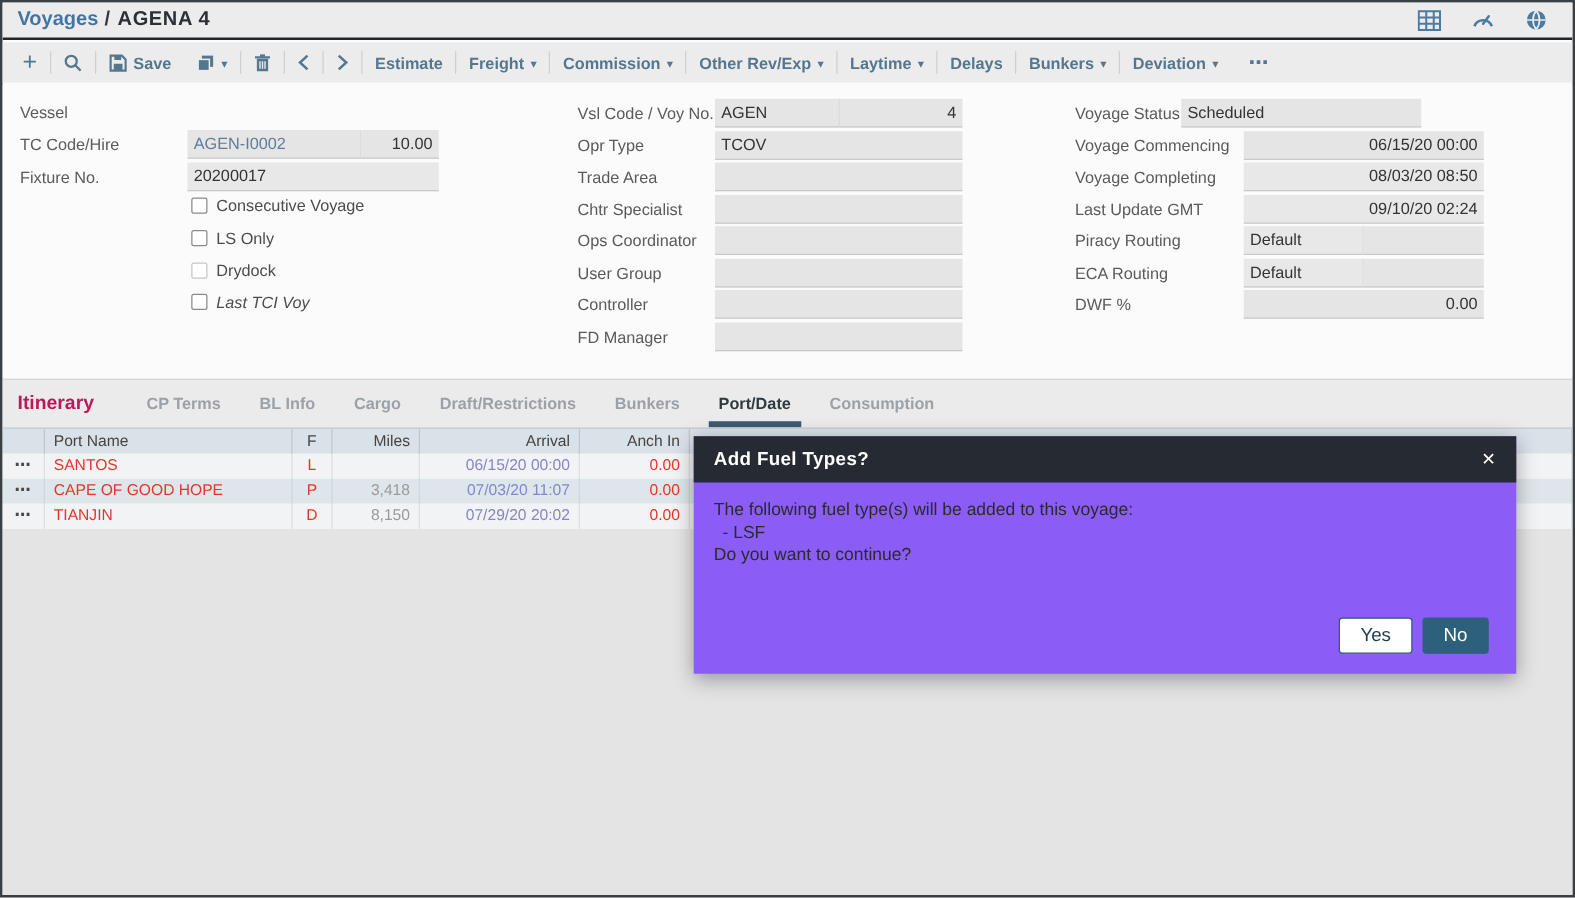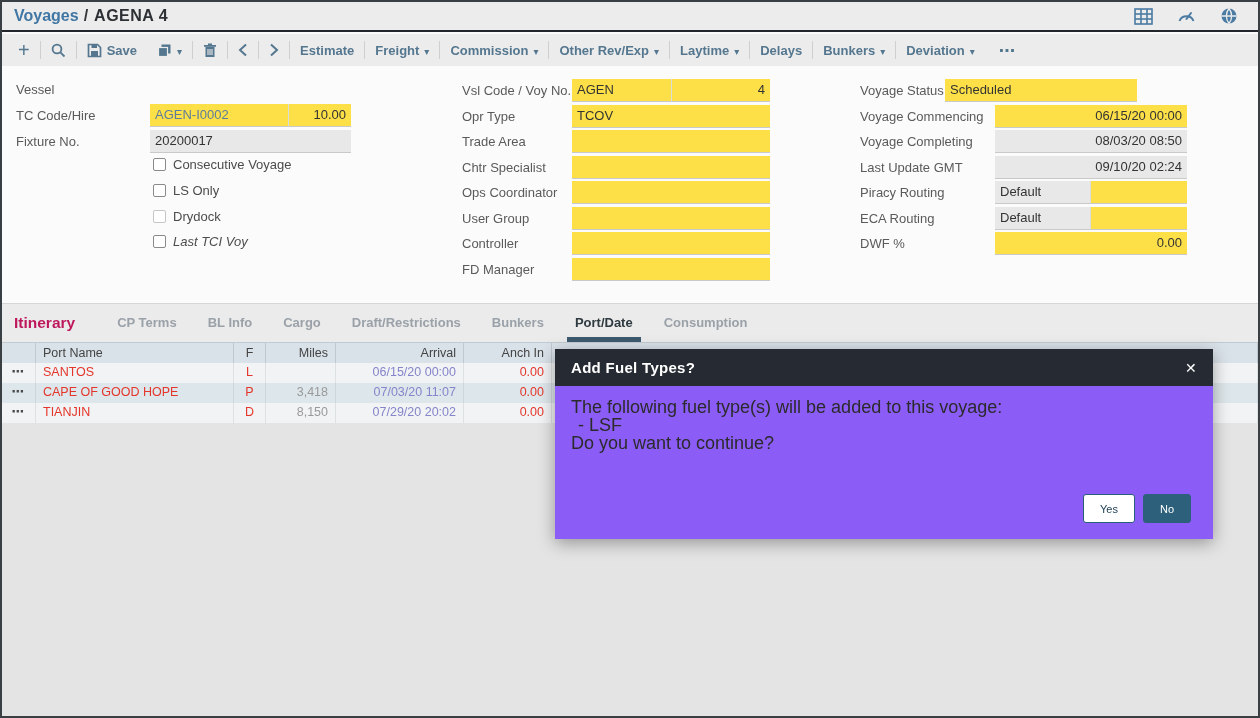--- a/index.html
+++ b/index.html
@@ -32,21 +32,21 @@
   .tb-sep { width:1px; height:18px; background:#cfcfcf; }
   .tb-plus { font-size:20px; font-weight:normal; line-height:18px; }
   .caret { font-size:10px; position:relative; top:1px; }
   .tb-more { font-size:16px; letter-spacing:1px; padding:0 14px; }
 
   
   .form { position:absolute; top:66px; left:0; right:0; height:234px; background:#fbfbfb; }
   .lbl { position:absolute; color:#5a5a5a; font-size:13px; }
   .fld {
     position:absolute; height:23px; line-height:21px; font-size:13px; color:#333;
-    background:#fde047; border-bottom:1px solid #c9c9c9; padding:0 5px; cursor:text;
+    background:#e5e5e5; border-bottom:1px solid #c9c9c9; padding:0 5px; cursor:text;
   }
   .fld.ro { background:#e8e8e8; cursor:default; }
   .fld.num { text-align:right; }
   .fld.link { color:#5e7d99; }
   .fld.split-l { border-right:1px solid #dcdcdc; }
   .vessel-field {
     position:absolute; left:148px; top:8px; width:201px; height:27px;
     background:#f0dbdb; border:2px solid #4a5560; line-height:23px; padding:0 6px; cursor:text;
   }
   .wavy { text-decoration:underline; text-decoration-style:wavy; text-decoration-color:#e03c31; text-underline-offset:3px; }
@@ -86,24 +86,24 @@
   
   .modal {
     position:absolute; left:553px; top:347px; width:658px; height:190px;
     background:#8b5cf6; box-shadow:0 4px 16px rgba(0,0,0,.35); z-index:10;
   }
   .modal-head {
     height:37px; background:#262b33; color:#fff; display:flex; align-items:center;
     padding:0 16px; font-size:15px; font-weight:bold; letter-spacing:.3px;
   }
   .modal-close { margin-left:auto; cursor:pointer; font-size:14px; font-weight:bold; }
-  .modal-body { padding:12px 16px 0 16px; font-size:18px; color:#2b2b2b; line-height:18px; }
+  .modal-body { padding:12px 16px 0 16px; font-size:14px; color:#2b2b2b; line-height:18px; }
   .modal-line2 { padding-left:7px; }
   .modal-btns { position:absolute; right:22px; bottom:16px; display:flex; gap:8px; }
-  .btn { height:29px; border-radius:3px; font-size:11px; padding:0 16px; cursor:pointer; font-family:inherit; }
+  .btn { height:29px; border-radius:3px; font-size:15px; padding:0 16px; cursor:pointer; font-family:inherit; }
   .btn-yes { background:#fff; border:1px solid #2a5d79; color:#1d3d52; }
   .btn-no  { background:#2d607b; border:1px solid #2d607b; color:#fff; }
 </style>
 </head>
 <body>
 
 <div class="titlebar">
   <span class="crumb-parent">Voyages</span>
   <span class="crumb-sep">/</span>
   <span class="crumb-title">AGENA 4</span>

